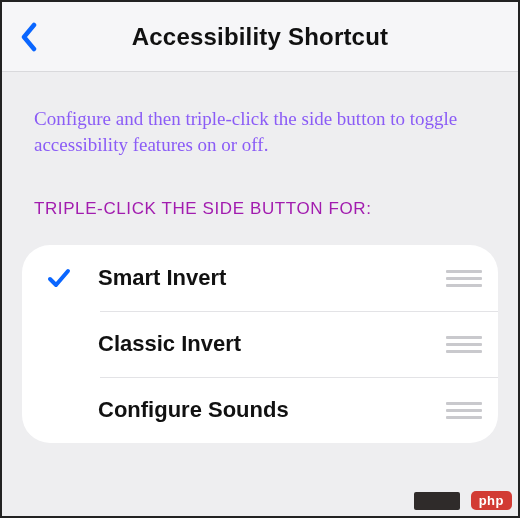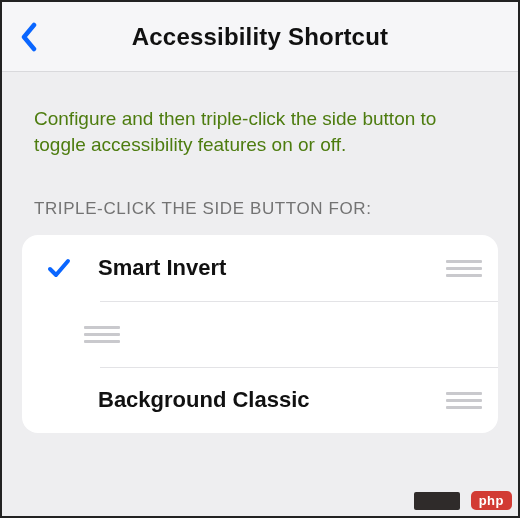--- a/index.html
+++ b/index.html
@@ -35,34 +35,35 @@
   .title {
     width: 100%;
     text-align: center;
     font-weight: 700;
     font-size: 24px;
     color: #111;
     letter-spacing: 0.2px;
   }
   .desc {
     padding: 34px 32px 8px 32px;
-    color: #4d7c0f;
+    color: #8b5cf6;
     font-size: 19px;
     line-height: 1.35;
+    font-family: Liberation Serif, serif;
   }
   .section-label {
     padding: 34px 32px 10px 32px;
-    color: #737373;
+    color: #a21caf;
     font-size: 17px;
     letter-spacing: 0.6px;
   }
   .card {
-    margin: 6px 20px 0 20px;
+    margin: 16px 20px 0 20px;
     background: #fff;
-    border-radius: 16px;
+    border-radius: 28px;
     overflow: hidden;
   }
   .row {
     display: flex;
     align-items: center;
     height: 66px;
     padding: 0 16px 0 12px;
     position: relative;
   }
   .row + .row::before {
@@ -149,31 +150,32 @@
     <div class="label">Smart Invert</div>
     <div class="drag">
         <span></span>
         <span></span>
         <span></span>
       </div>
   </div>
 
   <div class="row">
     <div class="check"></div>
+    <div class="label">Classic Invert</div>
     <div class="drag">
         <span></span>
         <span></span>
         <span></span>
       </div>
   </div>
 
 
   <div class="row">
     <div class="check"></div>
-    <div class="label">Background Classic</div>
+    <div class="label">Configure Sounds</div>
     <div class="drag">
         <span></span>
         <span></span>
         <span></span>
       </div>
   </div>
 
 </div>
 
 <div class="wm-bar"></div>

